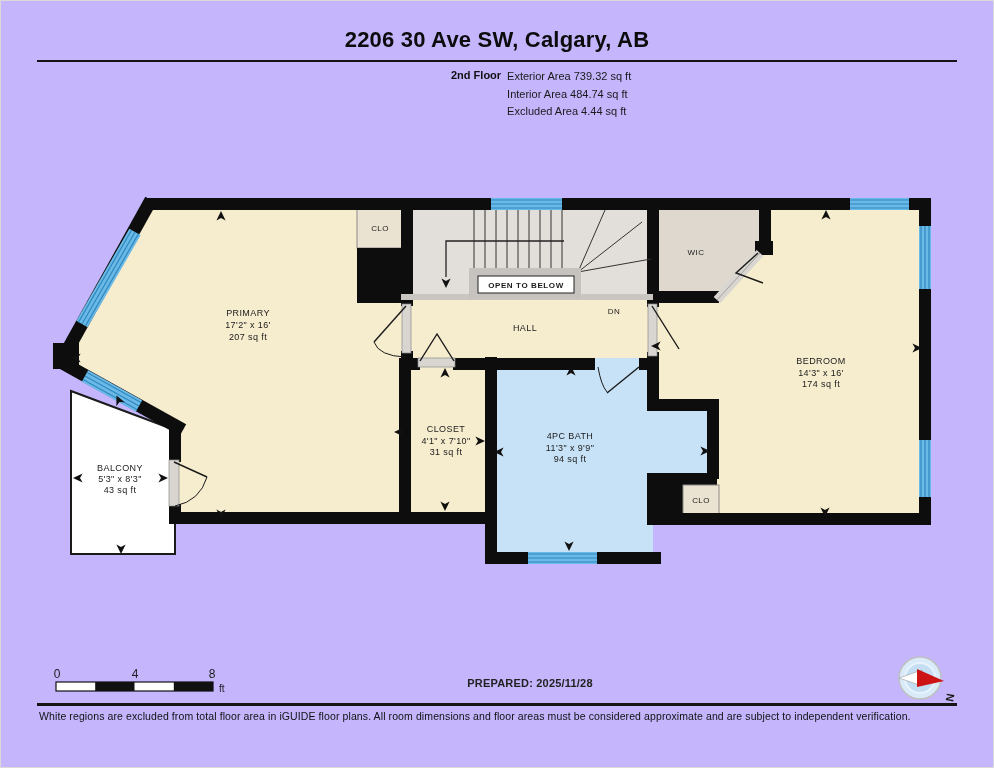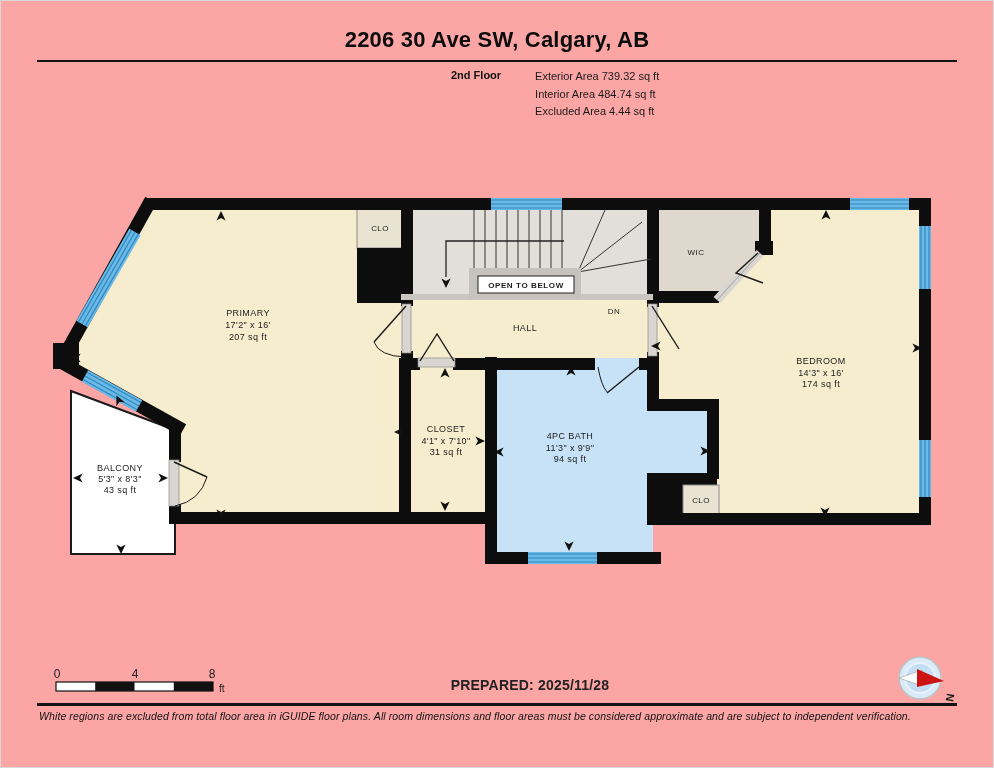--- a/index.html
+++ b/index.html
@@ -1,45 +1,45 @@
 <!DOCTYPE html>
 <html><head>
 <meta charset="utf-8">
 <style>
   html,body{margin:0;padding:0;background:#ffffff;}
   .page{
-    position:relative;width:994px;height:768px;background:#fca5a5;
+    position:relative;width:994px;height:768px;background:#c4b5fd;
     font-family:"Liberation Sans", sans-serif;color:#111;overflow:hidden;
     border:1px solid #d9d9d9;box-sizing:border-box;
   }
   .title{
     position:absolute;top:26px;left:0;right:0;text-align:center;
     font-size:22px;font-weight:bold;letter-spacing:.2px;color:#0c0c0c;
   }
   .rule{position:absolute;left:36px;right:36px;background:#141414;}
   .rule-top{top:59px;height:2px;}
   .rule-bottom{top:702px;height:3px;}
-  .floor-info{position:absolute;top:67px;left:450px;display:flex;gap:20px;font-size:11px;justify-content:flex-end;}
+  .floor-info{position:absolute;top:67px;left:450px;display:flex;gap:6px;font-size:11px;justify-content:flex-end;}
   .floor-info .floor-label{font-weight:bold;white-space:nowrap;padding-top:1px;}
-  .floor-info .stats div{line-height:17.5px;white-space:nowrap;color:#1a1a1a;margin-left:14px;}
+  .floor-info .stats div{line-height:17.5px;white-space:nowrap;color:#1a1a1a;}
   svg.plan{position:absolute;top:0;left:0;}
   .plan text{font-family:"Liberation Sans", sans-serif;fill:#1b1b1b;}
   .room-label{font-size:9px;letter-spacing:.4px;}
   .small-label{font-size:8px;letter-spacing:.4px;}
   .otb-label{font-size:8px;font-weight:bold;letter-spacing:.6px;}
   .scale-num{font-size:12px;}
   .scale-unit{font-size:10px;}
   .north-label{font-size:11px;font-weight:bold;}
   .prepared{
     position:absolute;top:676px;left:0;right:0;text-align:center;padding-left:66px;
-    font-size:14px;font-weight:700;color:#222;letter-spacing:.2px;
+    font-size:11px;font-weight:700;color:#222;letter-spacing:.2px;
   }
   .disclaimer{
     position:absolute;top:709px;left:38px;right:24px;
-    font-size:10.5px;color:#111;letter-spacing:.1px;font-style:italic;
+    font-size:10.5px;color:#111;letter-spacing:.1px;
   }
 </style>
 </head>
 <body>
 
 <div class="page">
 
   <div class="title">2206 30 Ave SW, Calgary, AB</div>
   <div class="rule rule-top"></div>
 

